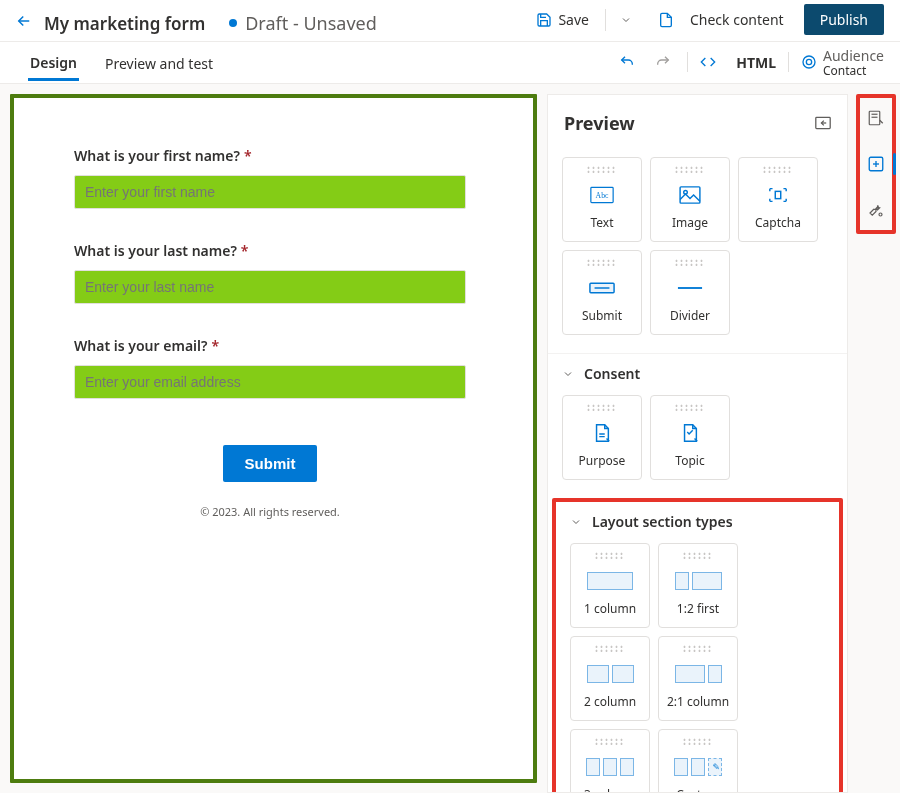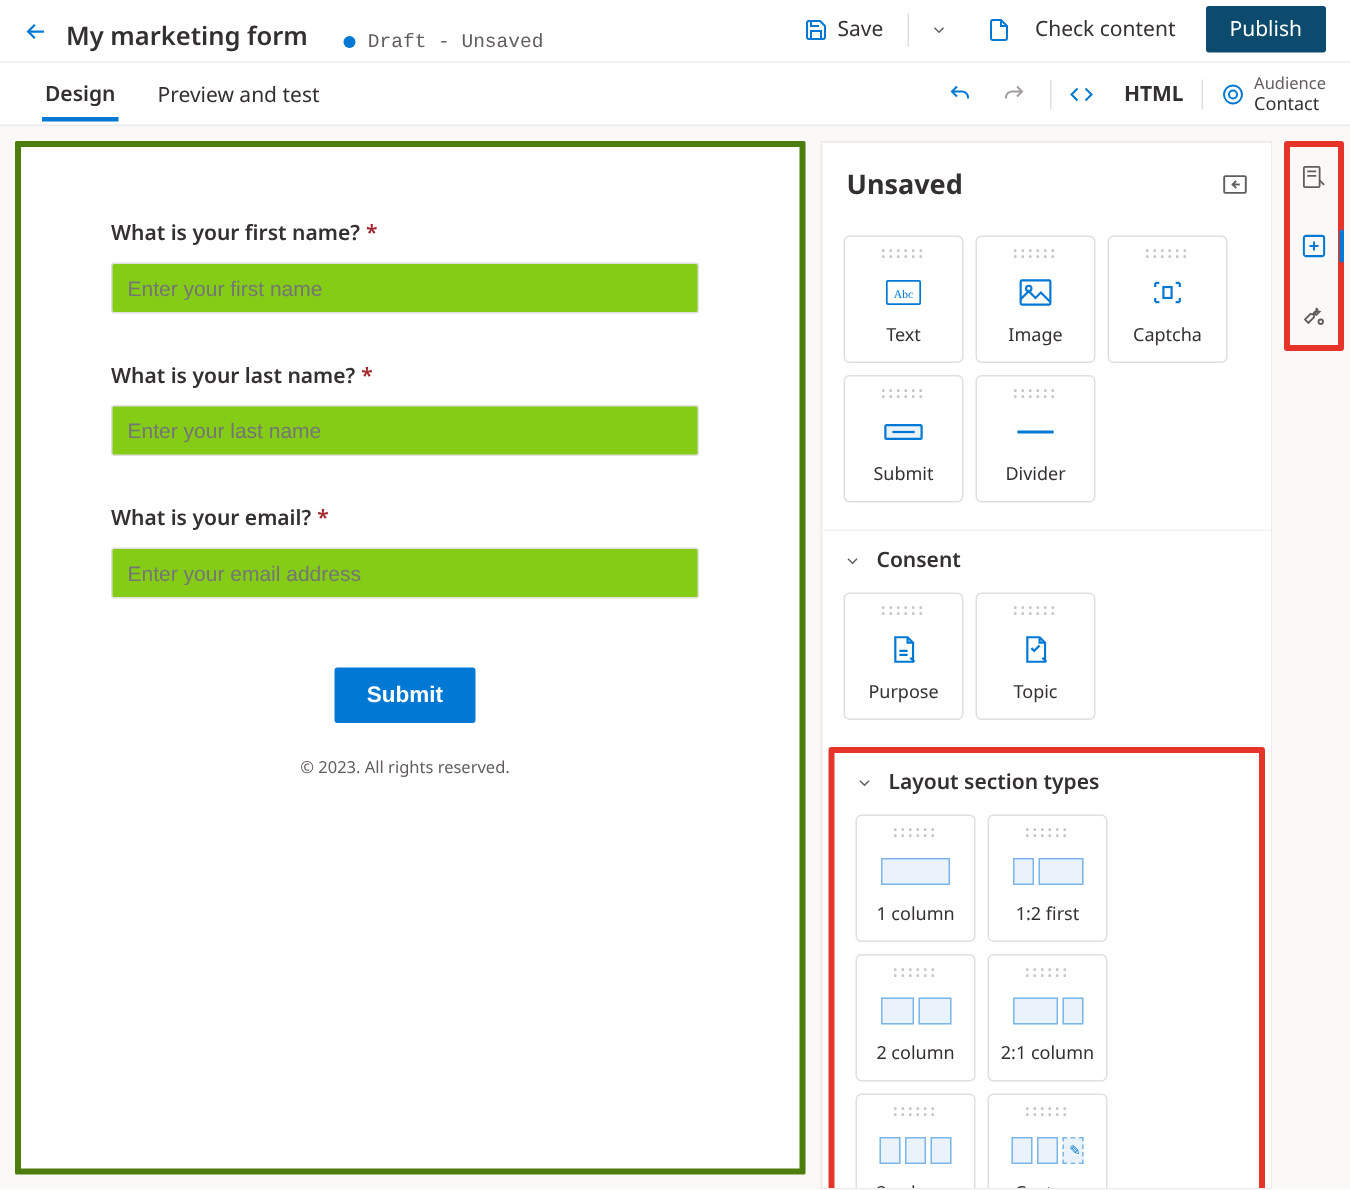--- a/index.html
+++ b/index.html
@@ -3,42 +3,42 @@
 <meta charset="utf-8">
 <style>
   * { box-sizing: border-box; }
   html, body { margin:0; padding:0; font-family: "Segoe UI", -apple-system, system-ui, sans-serif; font-size:14px; color:#323130; background:#fff; }
   body { width:900px; height:793px; overflow:hidden; }
 
   
   .topbar { display:flex; align-items:flex-end; padding:6px 16px 6px 10px; border-bottom:1px solid #edebe9; height:42px; }
   .back-btn { color:#0078d4; display:flex; align-items:center; justify-content:center; width:28px; height:28px; cursor:pointer; }
   .title { font-weight:600; font-size:17px; margin-left:6px; }
-  .status-wrap { display:flex; align-items:center; margin-left:24px; color:#605e5c; font-size:13px;font-family:Liberation Mono, monospace; }
+  .status-wrap { display:flex; align-items:center; margin-left:24px; color:#605e5c; font-size:18px; }
   .status-dot { width:8px; height:8px; border-radius:50%; background:#0078d4; margin-right:8px; }
   .top-actions { margin-left:auto; display:flex; align-items:center; gap:4px; }
   .cmd-btn { display:flex; align-items:center; gap:6px; padding:4px 8px; cursor:pointer; border-radius:2px; }
   .vdiv { width:1px; height:22px; background:#e1dfdd; margin:0 4px; }
   .publish-btn { background:#0c4a6e; color:#fff; padding:6px 16px; border-radius:2px; cursor:pointer; margin-left:8px; }
   .chev-down { display:flex; align-items:center; justify-content:center; width:24px; height:24px; cursor:pointer; color:#605e5c; }
 
   
   .tabbar { display:flex; align-items:center; padding:0 16px 0 28px; height:42px; border-bottom:1px solid #edebe9; }
   .tab { padding:9px 2px 8px; margin-right:24px; cursor:pointer; color:#323130; }
   .tab.active { font-weight:600; border-bottom:3px solid #0078d4; padding-bottom:6px; }
   .tab-right { margin-left:auto; display:flex; align-items:center; gap:12px; }
   .pipe { width:1px; height:20px; background:#e1dfdd; }
   .undo, .redo { color:#0078d4; cursor:pointer; display:flex; align-items:center; justify-content:center; width:24px; height:24px; }
   .redo { color:#a19f9d; }
   .html-btn { display:flex; align-items:center; gap:20px; cursor:pointer;font-weight:bold; }
   .html-btn .ico { color:#0078d4; }
   .audience { display:flex; align-items:center; gap:6px; cursor:pointer; font-size:12px; line-height:1.1; }
   .audience .target-ico { color:#0078d4; }
   .audience .lbls { display:flex; flex-direction:column; }
-  .audience .small { font-size:11px; color:#605e5c; }
+  .audience .small { font-size:14px; color:#605e5c; }
 
   
   .workspace { display:flex; height:calc(793px - 84px); background:#faf9f8; }
   .canvas-col { flex:1; padding:10px 10px 10px 10px; }
   .canvas { background:#fff; border:4px solid #4d7c0f; border-radius:1px; height:100%; padding:48px 44px 12px 60px; overflow:auto; }
   .form-inner { width:392px; }
   .f-label { font-weight:600; font-size:14px; margin-bottom:10px; }
   .req { color:#a4262c; margin-left:4px; }
   .f-input { width:100%; border:1px solid #e1dfdd; background:#84cc16; padding:8px 10px; font-size:14px; color:#605e5c; border-radius:2px; margin-bottom:32px; }
   .submit-wrap { text-align:center; margin-top:14px; }
@@ -185,21 +185,21 @@
         </div>
         <div class="footer-txt">© 2023. All rights reserved.</div>
       </div>
     </div>
   </div>
 
   <div class="right-col">
     <div class="panel">
 
       <div class="panel-hdr">
-        <h2>Unsaved</h2>
+        <h2>Preview</h2>
         <span class="expand">
           <svg width="16" height="14" viewBox="0 0 20 16" fill="none" stroke="currentColor" stroke-width="1.6">
               <rect x="1" y="1" width="18" height="14" rx="1"></rect>
               <path d="M8 8h6"></path>
               <path d="M11 5l-3 3 3 3"></path>
             </svg>
         </span>
       </div>
 
       <div class="tiles">

